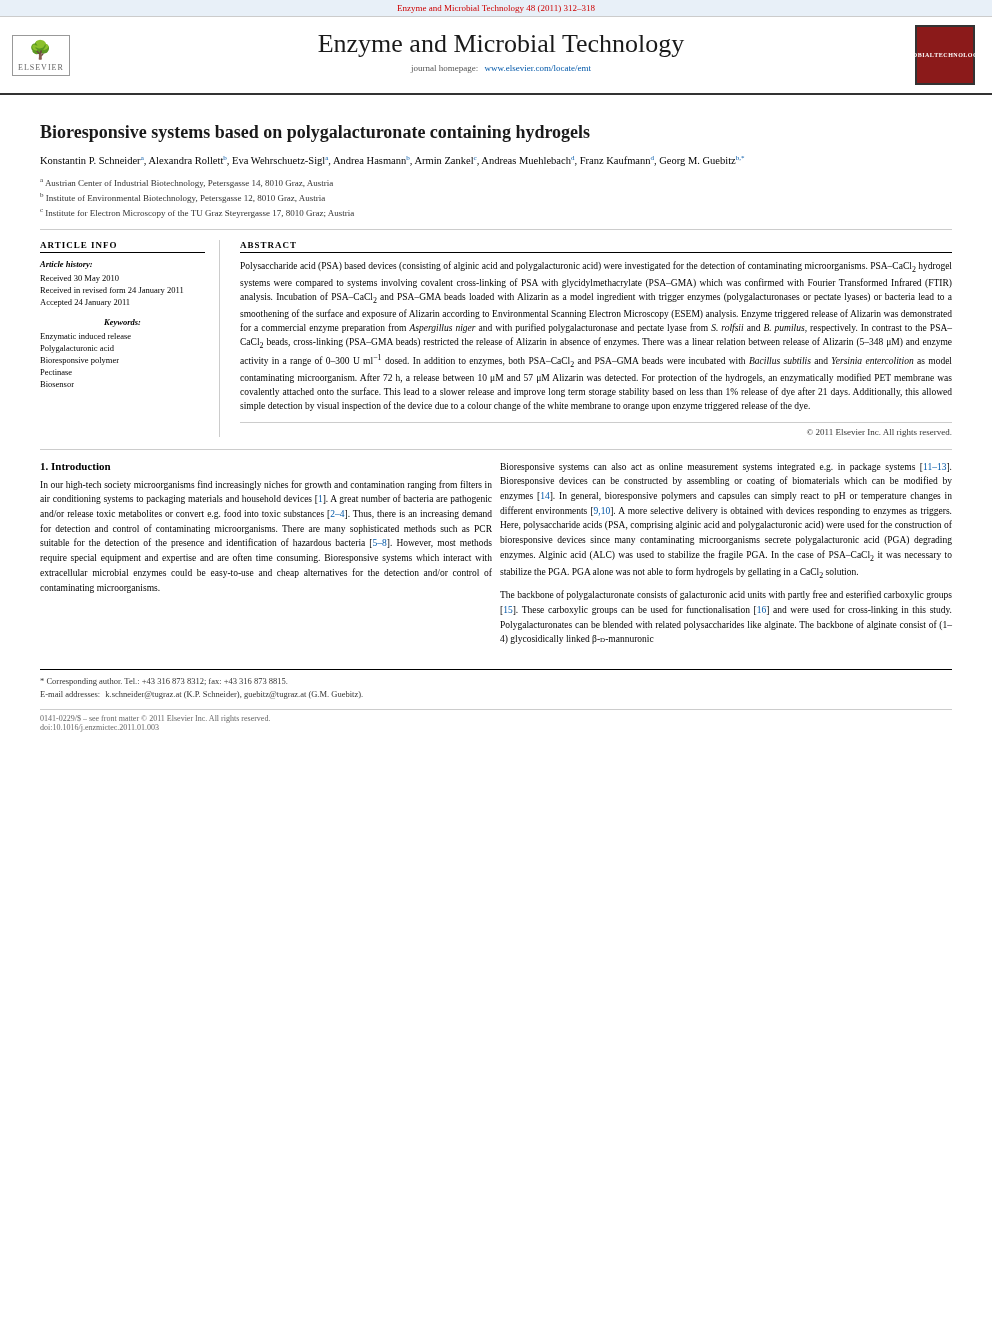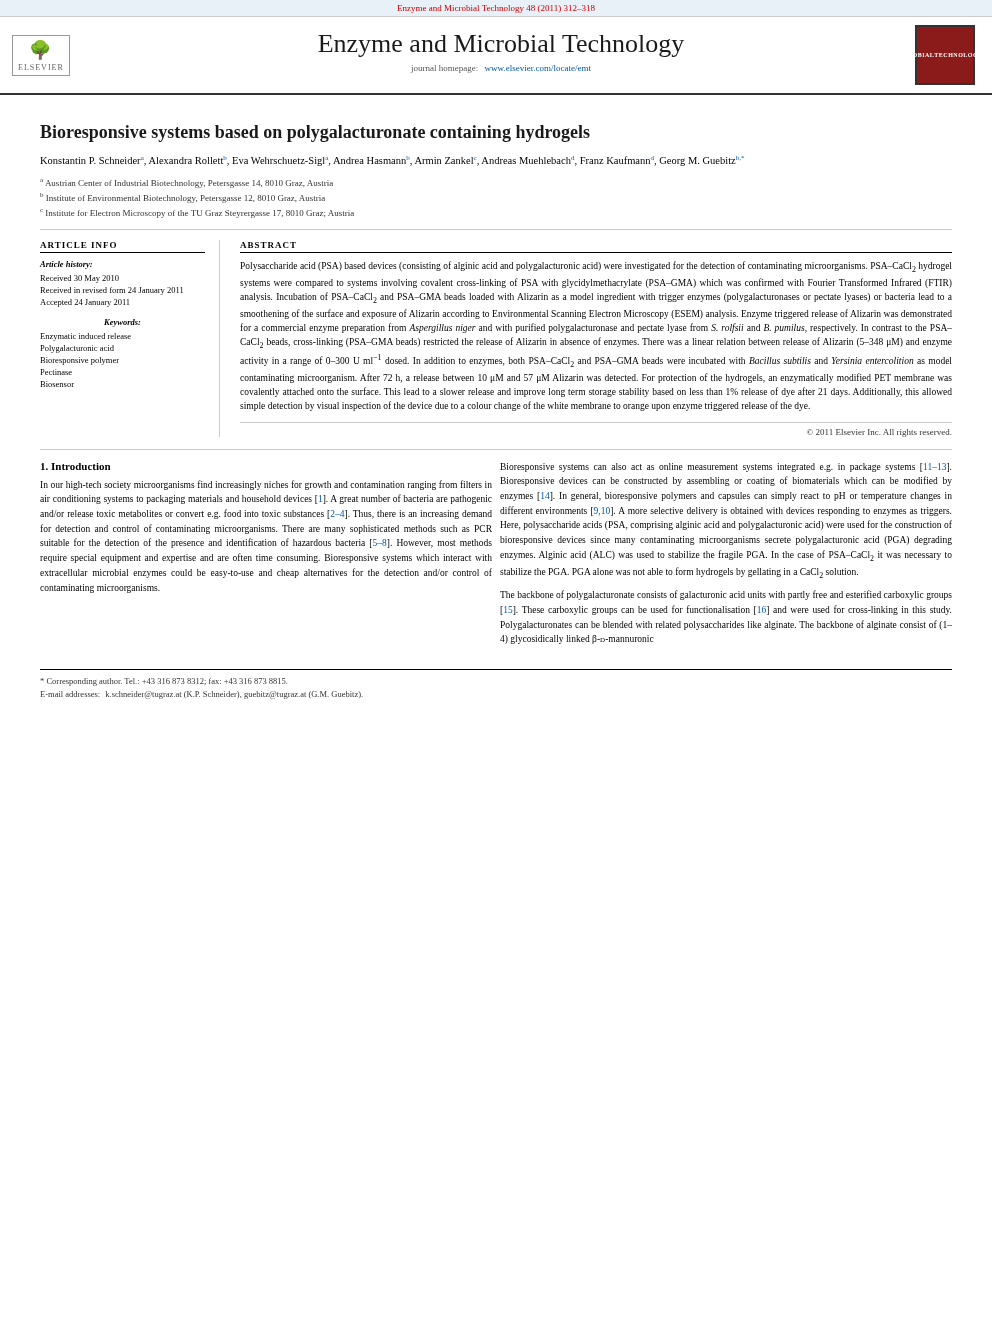--- a/index.html
+++ b/index.html
@@ -402,14 +402,18 @@
   </div>
 
   <div class="footnote-area">
     <div class="footnote-line">* Corresponding author. Tel.: +43 316 873 8312; fax: +43 316 873 8815.</div>
     <div class="footnote-line">
       <span>E-mail addresses:</span>
       <span style="margin-left:3px;">k.schneider@tugraz.at (K.P. Schneider), guebitz@tugraz.at (G.M. Guebitz).</span>
     </div>
   </div>
 
+  <div class="journal-footer">
+    <div>0141-0229/$ – see front matter © 2011 Elsevier Inc. All rights reserved.</div>
+    <div>doi:10.1016/j.enzmictec.2011.01.003</div>
+  </div>
 
 </div>
 
 </body></html>

